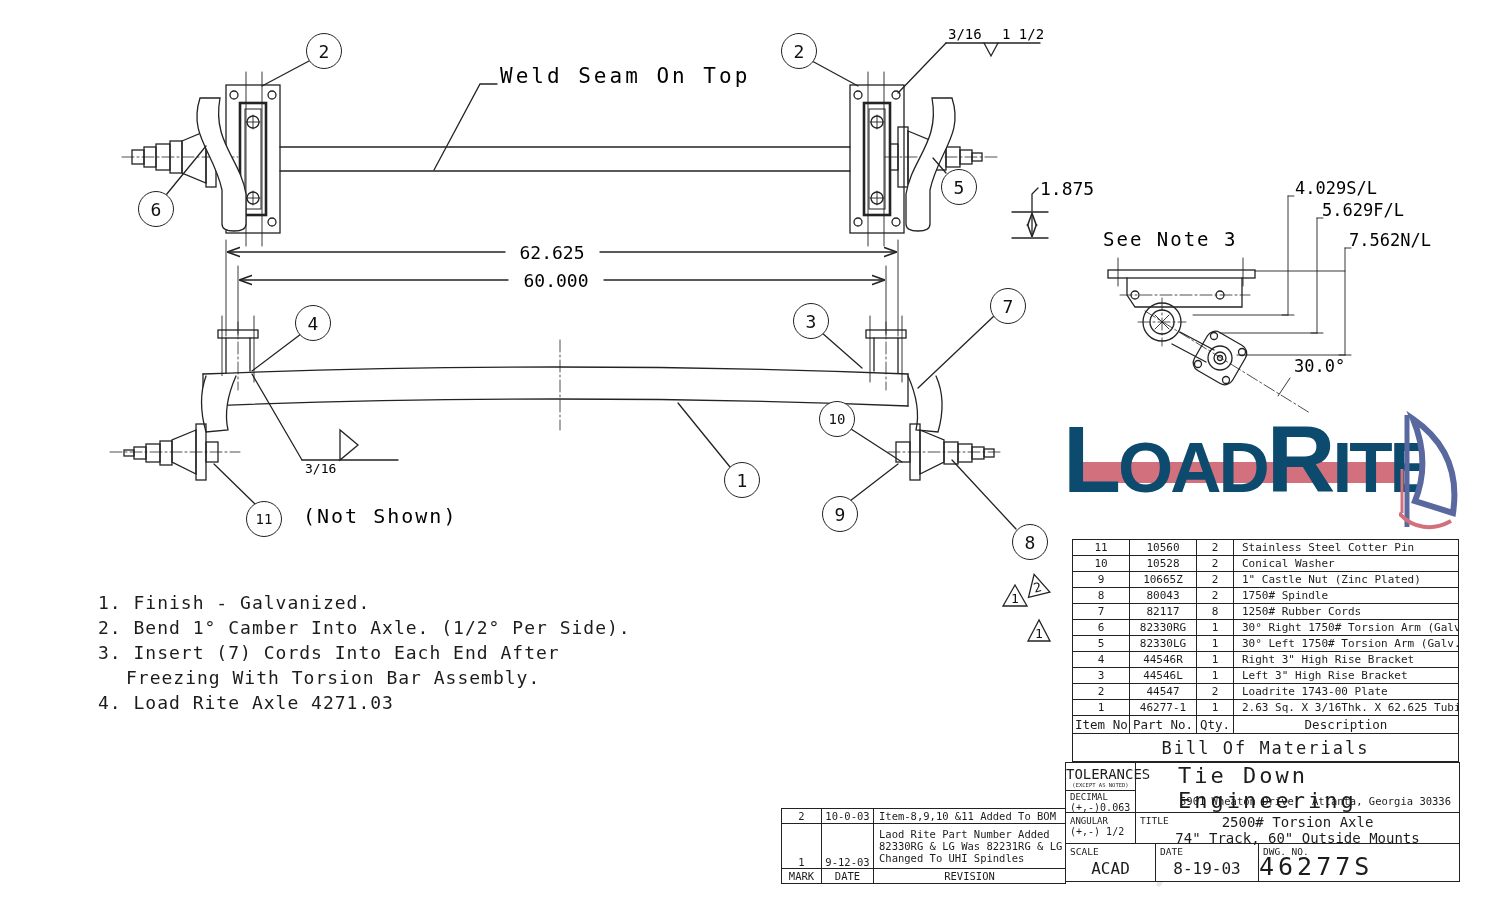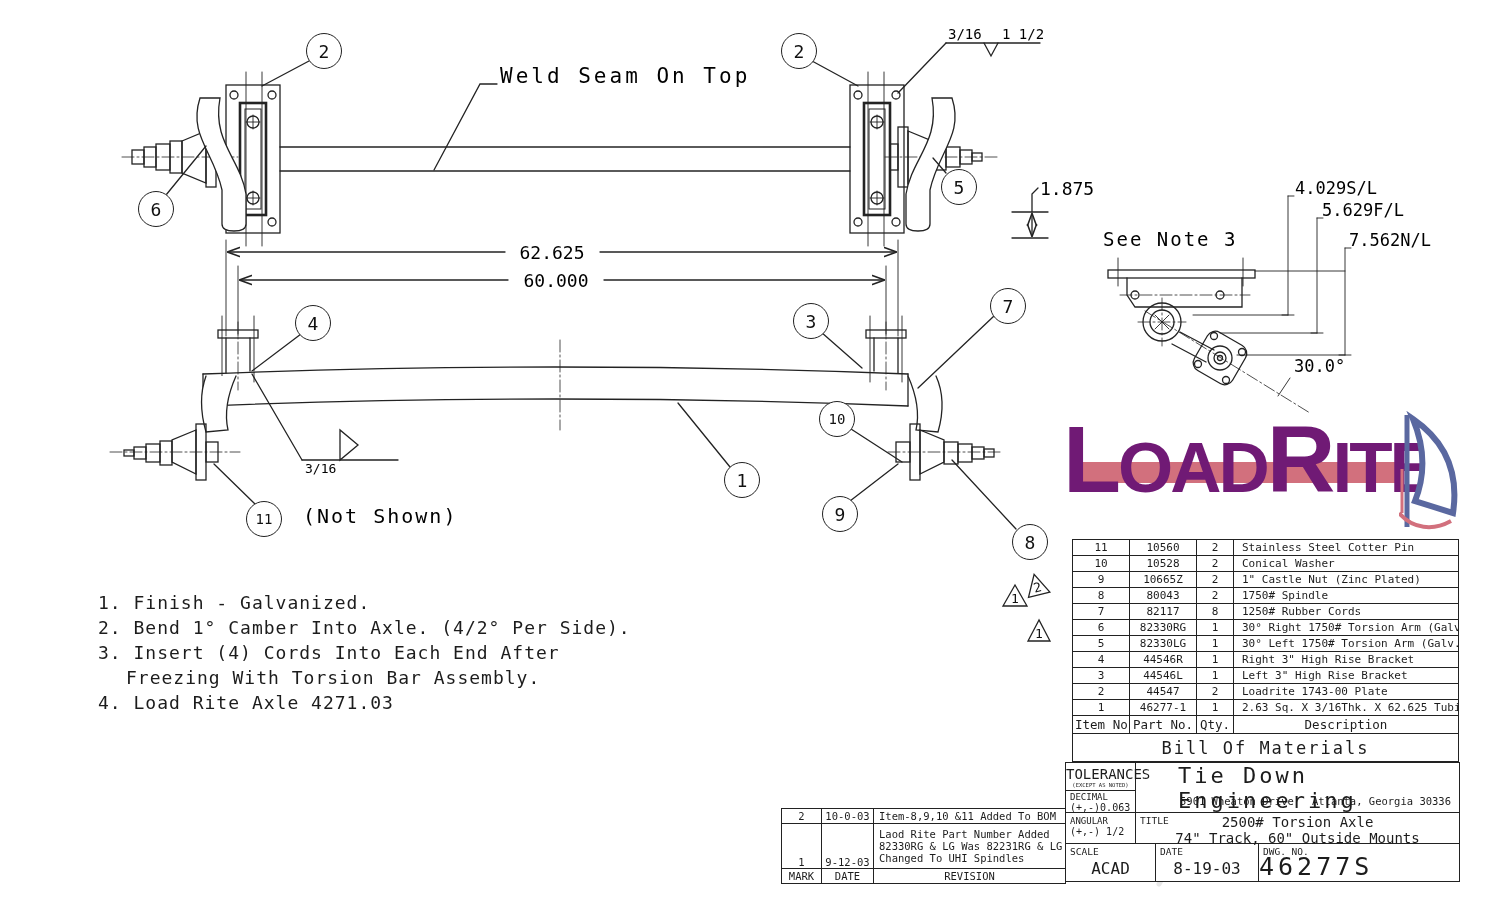--- a/index.html
+++ b/index.html
@@ -277,29 +277,29 @@
 <div class="callout" style="left:793px;top:303px;">3</div>
 <div class="callout" style="left:990px;top:288px;">7</div>
 <div class="callout small" style="left:819px;top:401px;">10</div>
 <div class="callout" style="left:724px;top:462px;">1</div>
 <div class="callout" style="left:822px;top:496px;">9</div>
 <div class="callout" style="left:1012px;top:524px;">8</div>
 <div class="callout small" style="left:246px;top:501px;">11</div>
 
 <div class="notes">
   <div class="item">1. Finish - Galvanized.</div>
-  <div class="item">2. Bend 1° Camber Into Axle. (4/2° Per Side).</div>
-  <div class="item">3. Insert (4) Cords Into Each End After</div>
+  <div class="item">2. Bend 1° Camber Into Axle. (1/2° Per Side).</div>
+  <div class="item">3. Insert (7) Cords Into Each End After</div>
   <div class="cont">Freezing With Torsion Bar Assembly.</div>
   <div class="item">4. Load Rite Axle 4271.03</div>
 </div>
 
 <div class="logo">
   <div class="stripe" style="background:#d2707d;"></div>
-  <div class="word" style="color:#701a75;"><span class="lg-big">L</span><span class="lg-sm">OAD</span><span class="lg-big">R</span><span class="lg-sm">ITE</span></div>
+  <div class="word" style="color:#0c4a6e;"><span class="lg-big">L</span><span class="lg-sm">OAD</span><span class="lg-big">R</span><span class="lg-sm">ITE</span></div>
   <svg width="72" height="122" viewBox="0 0 72 122" style="position:absolute;left:336px;top:-2px;" fill="none">
     <path d="M8,4 V116" stroke="#5a68a0" stroke-width="5"></path>
     <path d="M14,8 C46,30 60,62 54,102 L16,90 C28,60 24,32 14,8 Z" stroke="#5a68a0" stroke-width="6" fill="#ffffff"></path>
     <path d="M3,58 V102" stroke="#d2707d" stroke-width="3"></path>
     <path d="M0,102 C14,118 34,120 52,110" stroke="#d2707d" stroke-width="4"></path>
   </svg>
 </div>
 
 <table class="bom">
   <colgroup>

